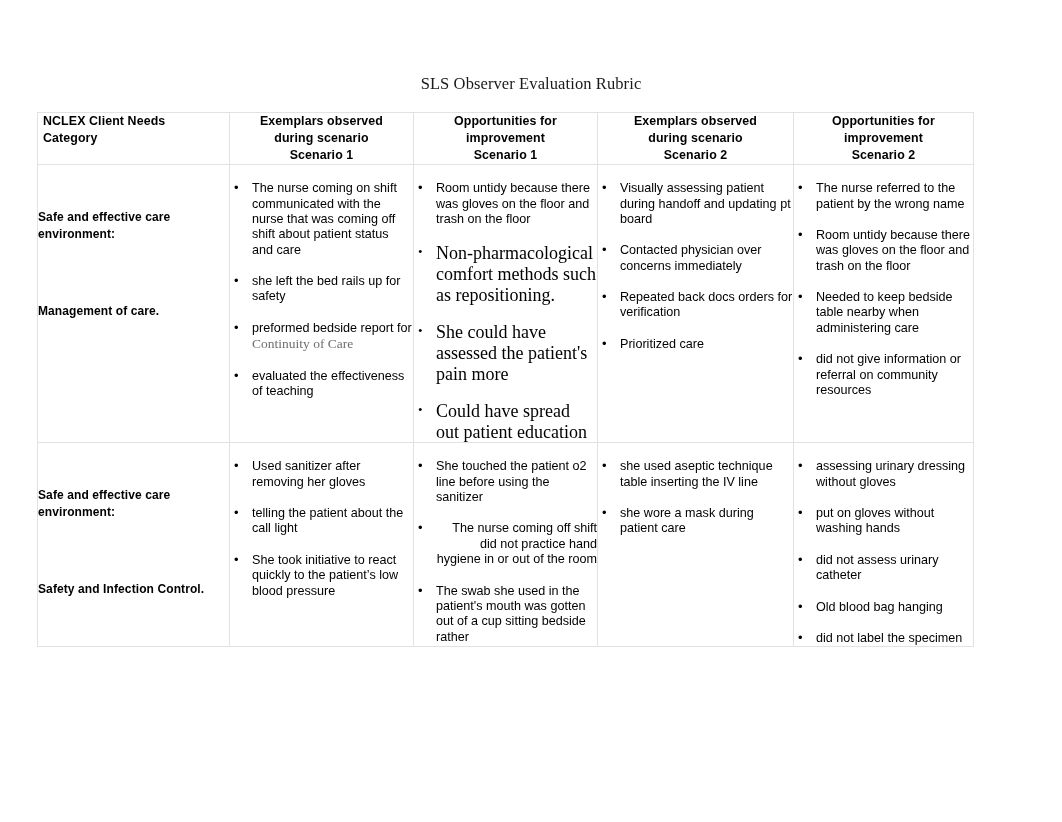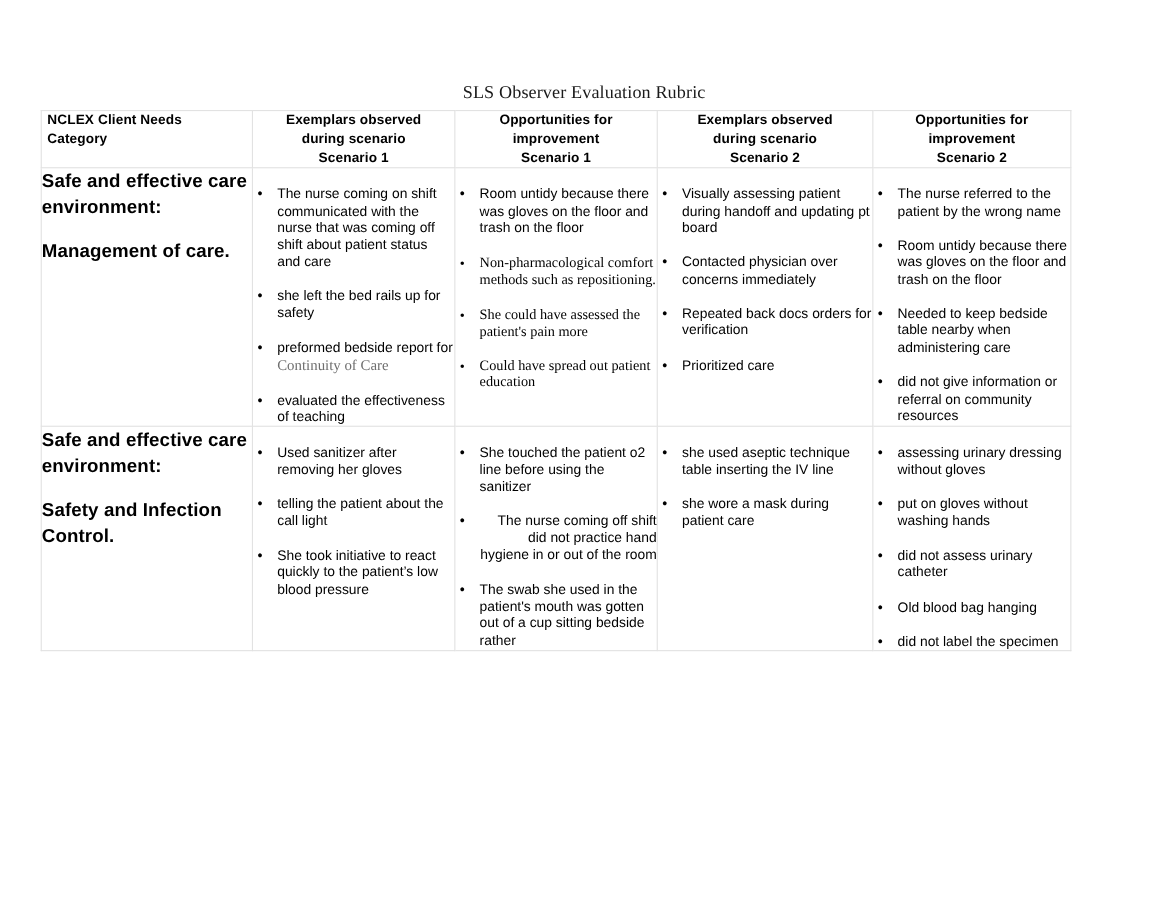--- a/index.html
+++ b/index.html
@@ -27,21 +27,21 @@
     width: 1062px;
     text-align: center;
     font-family: "Liberation Serif", serif;
     font-size: 16.5px;
     color: #1a1a1a;
     letter-spacing: 0.1px;
   }
   .rubric-table {
     position: absolute;
     left: 37px;
-    top: 100px;
+    top: 112px;
     width: 936px;
     border-collapse: collapse;
     table-layout: fixed;
   }
   .rubric-table td {
     border: 1px solid #e2e2e2;
     vertical-align: top;
     padding: 0;
     background: #ffffff;
   }
@@ -62,23 +62,24 @@
   }
   .head-left { text-align: left; padding-left: 5px; }
   .head-center { text-align: center; }
 
   .cat-cell {
     padding: 8px 8px 8px 5px;
     min-height: 260px;
   }
   .cat-line {
     font-weight: bold;
-    font-size: 17px;
+    font-size: 12px;
     line-height: 1.4;
     letter-spacing: 0.1px;
+    margin-top: 44px;
   }
   .cat-gap { height: 16px; }
 
   ul.bul {
     list-style: none;
     margin: 0;
     padding: 0;
   }
   ul.bul > li {
     position: relative;
@@ -94,21 +95,21 @@
     top: -1px;
     font-size: 13px;
     line-height: 1.22;
   }
   .bullets-cell {
     padding: 8px 6px 8px 4px;
   }
   
   ul.bul > li.serif {
     font-family: "Liberation Serif", serif;
-    font-size: 13px;
+    font-size: 18px;
     line-height: 1.16;
   }
   ul.bul > li.serif::before {
     font-size: 13px;
     top: 1px;
   }
   li .inline-serif {
     font-family: "Liberation Serif", serif;
     color: #6f6f6f;
     font-size: 13.5px;

